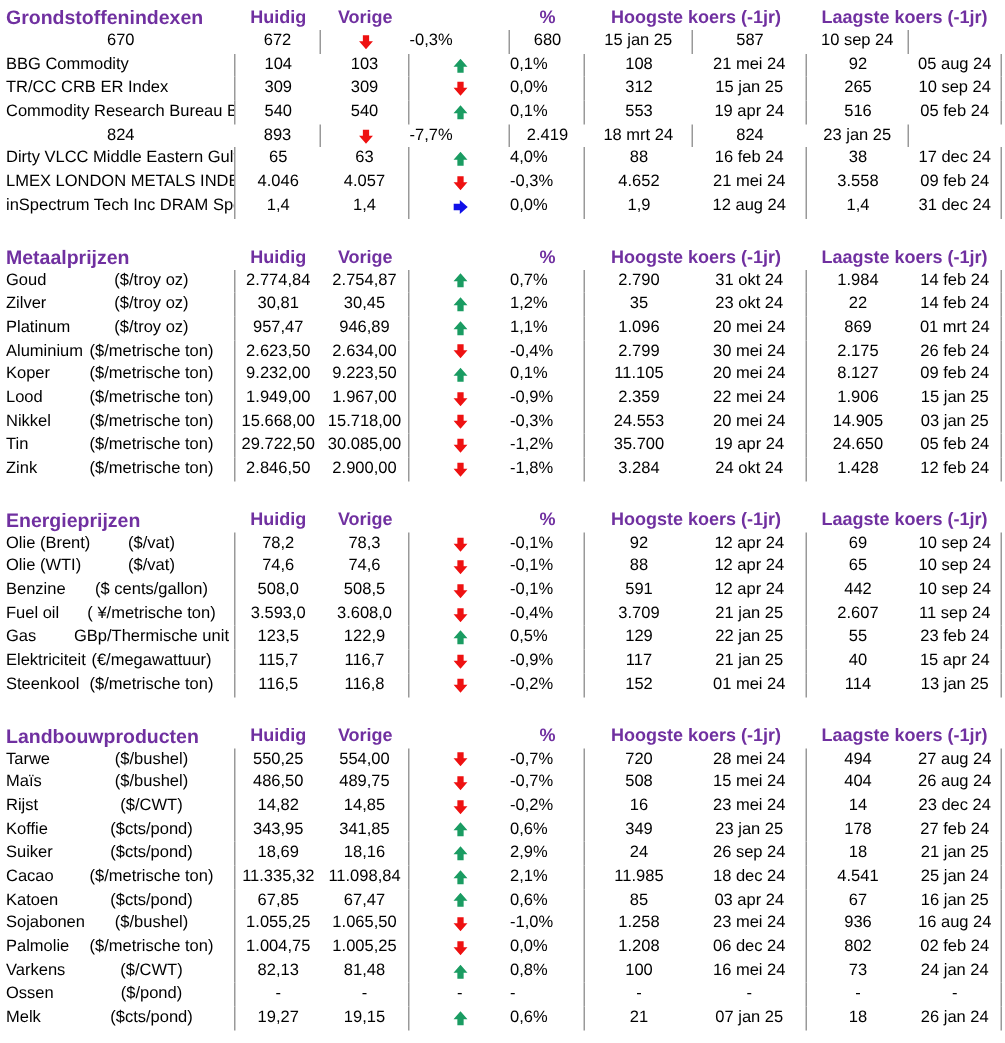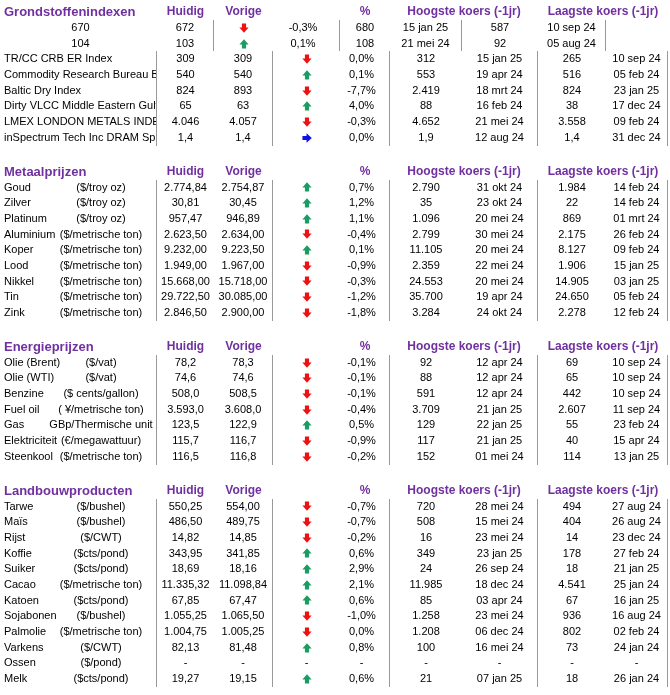--- a/index.html
+++ b/index.html
@@ -18,21 +18,21 @@
   .drow{height:15.7px;line-height:15.7px}
   .hrow{height:17px;line-height:17px;font-weight:bold}
   .hrow .cell{color:var(--hdr,#7030A0)}
   .c-title{font-size:13px;white-space:nowrap}
   .hcol{font-size:12px;text-align:center}
   .cell{box-sizing:border-box;height:100%;white-space:nowrap;overflow:hidden}
   .c-label{position:relative}
   .nm{position:absolute;left:0;top:0}
   .un{position:absolute;left:44px;right:2px;top:0;text-align:center}
   .c-num{text-align:center}
-  .c-pct{text-align:center;padding-right:6px}
+  .c-pct{text-align:left;padding-right:6px}
   .c-date{text-align:center}
   .c-arrow{display:flex;align-items:center;justify-content:center}
   .drow .bdr{border-right:1px solid #999999}
   .span2{grid-column:span 2}
 </style>
 </head>
 <body style="--hdr: #7030A0;">
 
 <div id="table">
     <div class="section">
@@ -53,20 +53,23 @@
             <path d="M3.2 0.5 H7.8 V5 H10.6 L5.5 10.8 L0.4 5 H3.2 Z" fill="#ee1111"></path>
           </svg>
         </div>
         <div class="cell c-pct bdr">-0,3%</div>
         <div class="cell c-num">680</div>
         <div class="cell c-date bdr">15 jan 25</div>
         <div class="cell c-num">587</div>
         <div class="cell c-date bdr">10 sep 24</div>
       </div>
       <div class="row drow">
+        <div class="cell c-label bdr">
+          <span class="nm">BBG Commodity</span>
+        </div>
         <div class="cell c-num">104</div>
         <div class="cell c-num bdr">103</div>
         <div class="cell c-arrow">
           <svg width="10" height="10" viewBox="0 0 11 11">
             <path d="M3.2 10.5 V6 H0.4 L5.5 0.2 L10.6 6 H7.8 V10.5 Z" fill="#1a9c62"></path>
           </svg>
         </div>
         <div class="cell c-pct bdr">0,1%</div>
         <div class="cell c-num">108</div>
         <div class="cell c-date bdr">21 mei 24</div>
@@ -101,23 +104,20 @@
             <path d="M3.2 10.5 V6 H0.4 L5.5 0.2 L10.6 6 H7.8 V10.5 Z" fill="#1a9c62"></path>
           </svg>
         </div>
         <div class="cell c-pct bdr">0,1%</div>
         <div class="cell c-num">553</div>
         <div class="cell c-date bdr">19 apr 24</div>
         <div class="cell c-num">516</div>
         <div class="cell c-date bdr">05 feb 24</div>
       </div>
       <div class="row drow">
-        <div class="cell c-label bdr">
-          <span class="nm">Baltic Dry Index</span>
-        </div>
         <div class="cell c-num">824</div>
         <div class="cell c-num bdr">893</div>
         <div class="cell c-arrow">
           <svg width="10" height="10" viewBox="0 0 11 11">
             <path d="M3.2 0.5 H7.8 V5 H10.6 L5.5 10.8 L0.4 5 H3.2 Z" fill="#ee1111"></path>
           </svg>
         </div>
         <div class="cell c-pct bdr">-7,7%</div>
         <div class="cell c-num">2.419</div>
         <div class="cell c-date bdr">18 mrt 24</div>
@@ -338,21 +338,21 @@
         <div class="cell c-num">2.846,50</div>
         <div class="cell c-num bdr">2.900,00</div>
         <div class="cell c-arrow">
           <svg width="10" height="10" viewBox="0 0 11 11">
             <path d="M3.2 0.5 H7.8 V5 H10.6 L5.5 10.8 L0.4 5 H3.2 Z" fill="#ee1111"></path>
           </svg>
         </div>
         <div class="cell c-pct bdr">-1,8%</div>
         <div class="cell c-num">3.284</div>
         <div class="cell c-date bdr">24 okt 24</div>
-        <div class="cell c-num">2.278</div>
+        <div class="cell c-num">1.428</div>
         <div class="cell c-date bdr">12 feb 24</div>
       </div>
     </div>
     <div class="section">
       <div class="row hrow">
         <div class="cell c-title">Energieprijzen</div>
         <div class="cell hcol">Huidig</div>
         <div class="cell hcol">Vorige</div>
         <div class="cell "></div>
         <div class="cell hcol">%</div>

